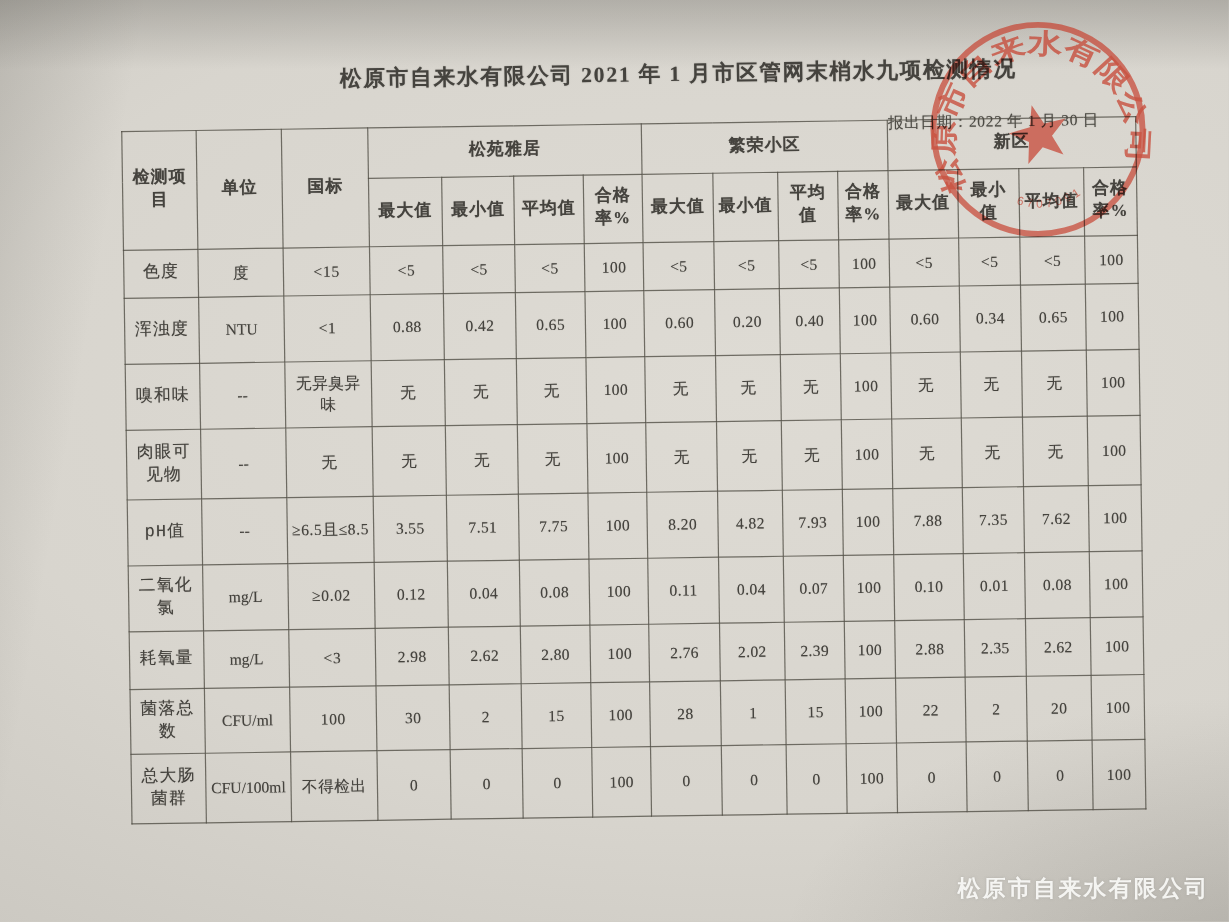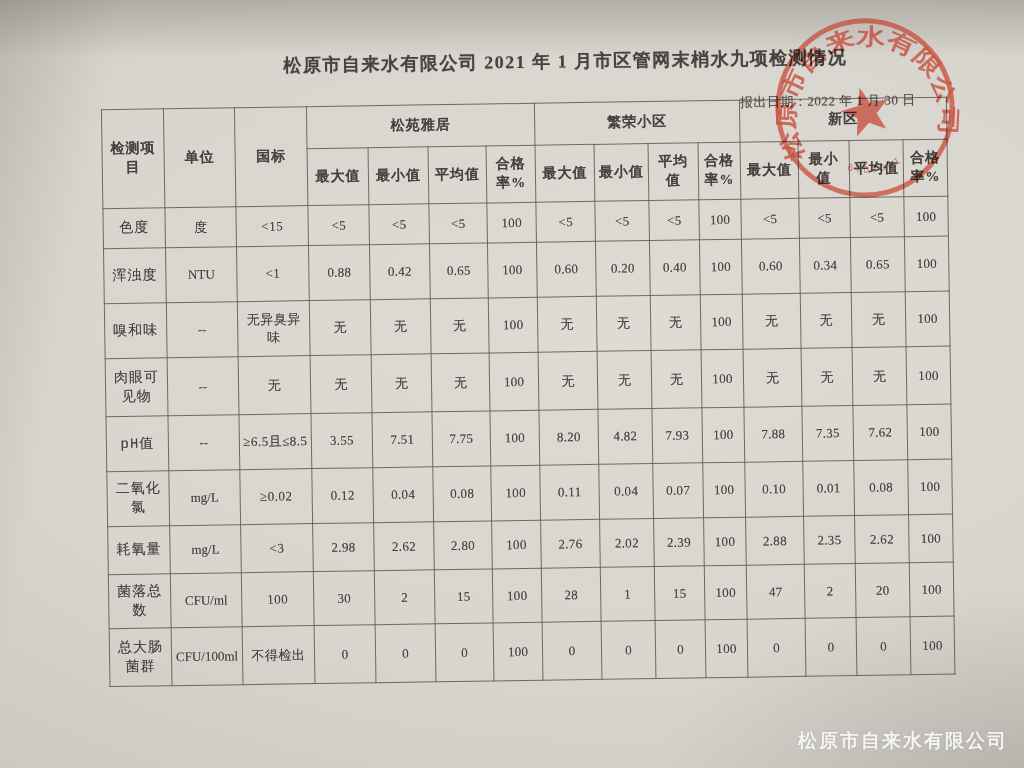--- a/index.html
+++ b/index.html
@@ -235,21 +235,21 @@
           <td class="c-unit">CFU/ml</td>
           <td class="c-std">100</td>
           <td class="c-val">30</td>
           <td class="c-val">2</td>
           <td class="c-val">15</td>
           <td class="c-val">100</td>
           <td class="c-val">28</td>
           <td class="c-val">1</td>
           <td class="c-val">15</td>
           <td class="c-val">100</td>
-          <td class="c-val">47</td>
+          <td class="c-val">22</td>
           <td class="c-val">2</td>
           <td class="c-val">20</td>
           <td class="c-val">100</td>
         </tr>
         <tr style="height: 58px;">
           <td class="c-item">总大肠菌群</td>
           <td class="c-unit">CFU/100ml</td>
           <td class="c-std">不得检出</td>
           <td class="c-val">0</td>
           <td class="c-val">0</td>

